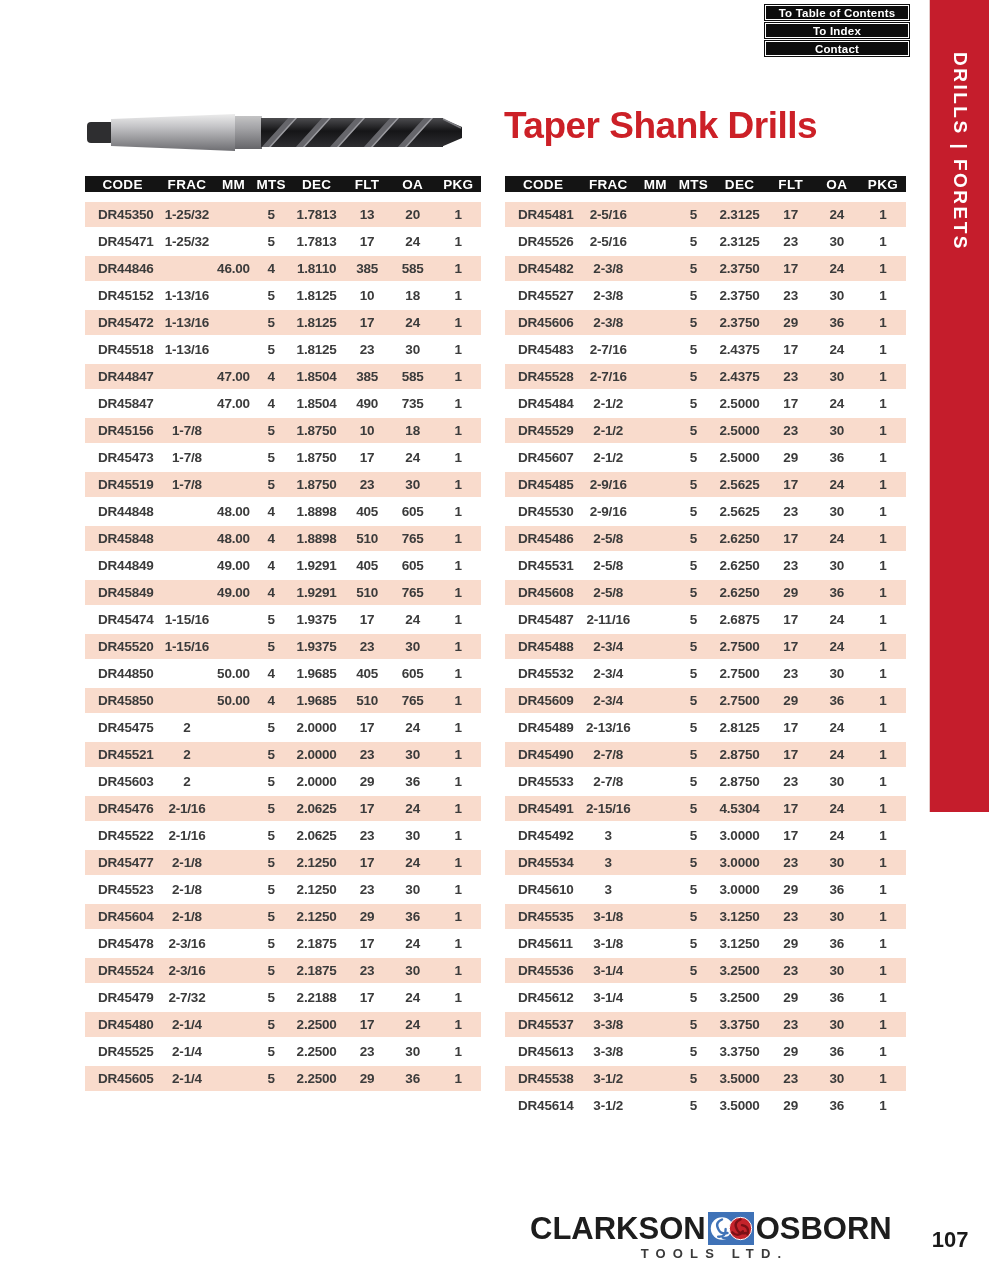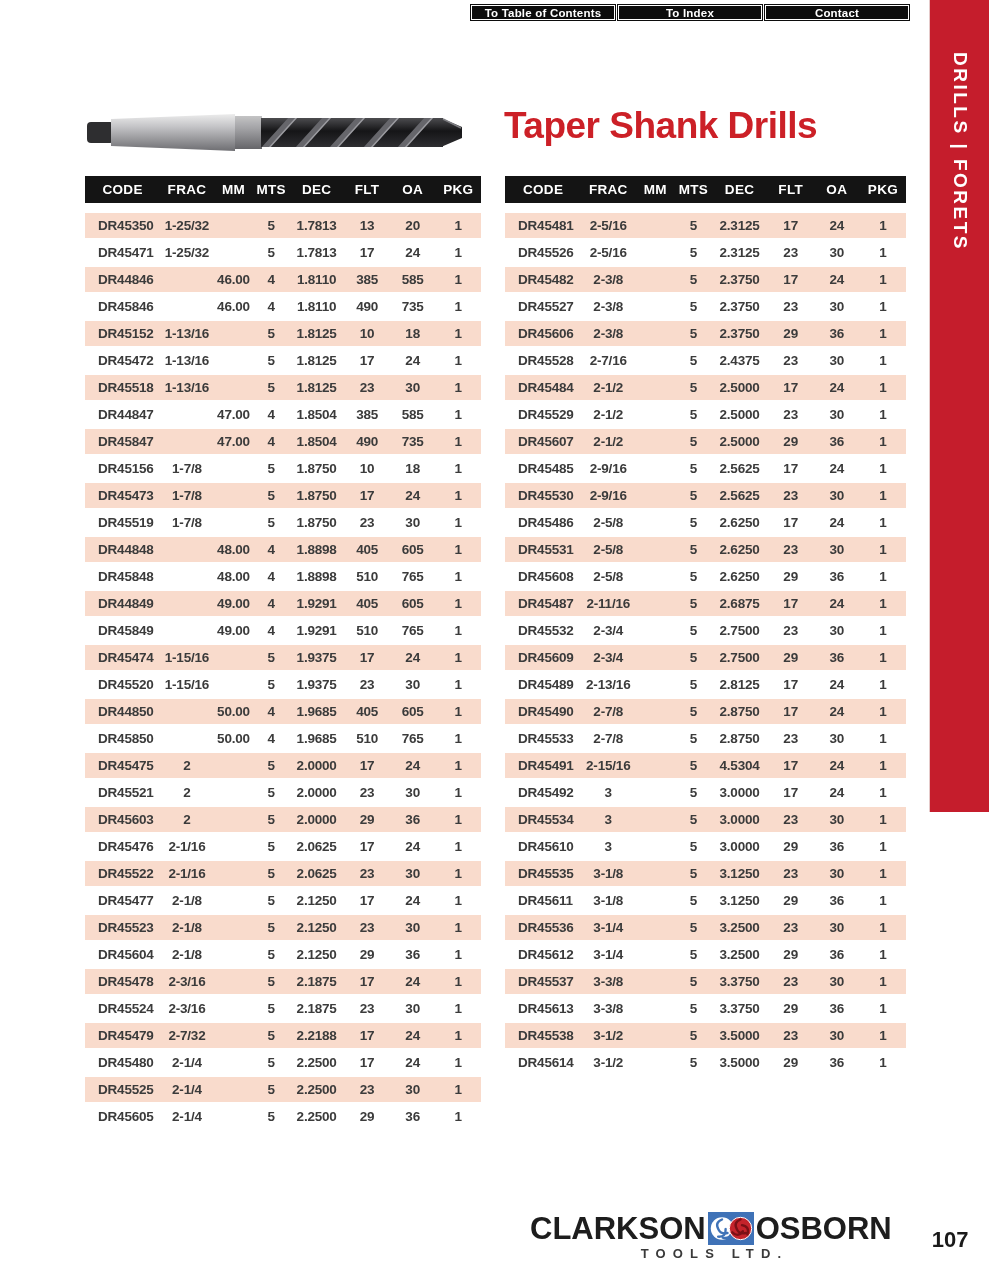--- a/index.html
+++ b/index.html
@@ -3,21 +3,21 @@
 <meta charset="utf-8">
 <style>
   html,body { margin:0; padding:0; }
   body {
     width:989px; height:1280px; position:relative; background:#ffffff;
     font-family:"Liberation Sans", sans-serif; overflow:hidden;
     -webkit-font-smoothing:antialiased;
   }
 
   
-  .nav { position:absolute; top:4px; right:79px; display:flex; flex-direction:row; gap:1px; z-index:5; }
+  .nav { position:absolute; top:4px; right:79px; display:flex; flex-direction:column; gap:1px; z-index:5; }
   .nav-btn {
     width:146px; height:17px; background:#0c0c0c; color:#fff;
     font-size:11.5px; font-weight:bold; font-family:"Liberation Sans", sans-serif;
     display:flex; align-items:center; justify-content:center;
     box-shadow: inset 0 0 0 1px #0c0c0c, inset 0 0 0 2px #ffffff;
     border:0; padding:0; cursor:pointer; letter-spacing:0.2px;
   }
 
   
   .side-tab {
@@ -38,21 +38,21 @@
   .drill { position:absolute; left:85px; top:102px; }
 
   
   table.catalog-table { position:absolute; top:176px; border-collapse:collapse; table-layout:fixed; }
   #table-left  { left:85px;  width:396px; }
   #table-right { left:505px; width:401px; }
   col.c1{width:19%} col.c2{width:13.5%} col.c3{width:10%} col.c4{width:9%}
   col.c5{width:14%} col.c6{width:11.5%} col.c7{width:11.5%} col.c8{width:11.5%}
   thead th {
     background:#141414; color:#ffffff; font-size:13.5px; font-weight:bold;
-    height:27px; padding:0; letter-spacing:0.3px; text-align:center;
+    height:16px; padding:0; letter-spacing:0.3px; text-align:center;
   }
   tbody td {
     height:25px; font-size:13.5px; font-weight:bold; color:#3b3b3b;
     text-align:center; padding:0; letter-spacing:-0.2px;
     border-top:2px solid #fff; border-bottom:1px solid #fff;
     white-space:nowrap; overflow:hidden;
   }
   tbody td:first-child { text-align:left; padding-left:13px; }
   tbody tr:nth-child(even) td { background:#f9dbcc; }
   tbody tr.spacer td { height:8px; border:0; background:#fff !important; padding:0; }
@@ -171,30 +171,20 @@
         <td>DR44846</td>
         <td></td>
         <td>46.00</td>
         <td>4</td>
         <td>1.8110</td>
         <td>385</td>
         <td>585</td>
         <td>1</td>
       </tr>
       <tr>
-        <td>DR45846</td>
-        <td></td>
-        <td>46.00</td>
-        <td>4</td>
-        <td>1.8110</td>
-        <td>490</td>
-        <td>735</td>
-        <td>1</td>
-      </tr>
-      <tr>
         <td>DR45152</td>
         <td>1-13/16</td>
         <td></td>
         <td>5</td>
         <td>1.8125</td>
         <td>10</td>
         <td>18</td>
         <td>1</td>
       </tr>
       <tr>
@@ -561,20 +551,30 @@
         <td>DR45606</td>
         <td>2-3/8</td>
         <td></td>
         <td>5</td>
         <td>2.3750</td>
         <td>29</td>
         <td>36</td>
         <td>1</td>
       </tr>
       <tr>
+        <td>DR45483</td>
+        <td>2-7/16</td>
+        <td></td>
+        <td>5</td>
+        <td>2.4375</td>
+        <td>17</td>
+        <td>24</td>
+        <td>1</td>
+      </tr>
+      <tr>
         <td>DR45528</td>
         <td>2-7/16</td>
         <td></td>
         <td>5</td>
         <td>2.4375</td>
         <td>23</td>
         <td>30</td>
         <td>1</td>
       </tr>
       <tr>
@@ -656,20 +656,30 @@
         <td>29</td>
         <td>36</td>
         <td>1</td>
       </tr>
       <tr>
         <td>DR45487</td>
         <td>2-11/16</td>
         <td></td>
         <td>5</td>
         <td>2.6875</td>
+        <td>17</td>
+        <td>24</td>
+        <td>1</td>
+      </tr>
+      <tr>
+        <td>DR45488</td>
+        <td>2-3/4</td>
+        <td></td>
+        <td>5</td>
+        <td>2.7500</td>
         <td>17</td>
         <td>24</td>
         <td>1</td>
       </tr>
       <tr>
         <td>DR45532</td>
         <td>2-3/4</td>
         <td></td>
         <td>5</td>
         <td>2.7500</td>

